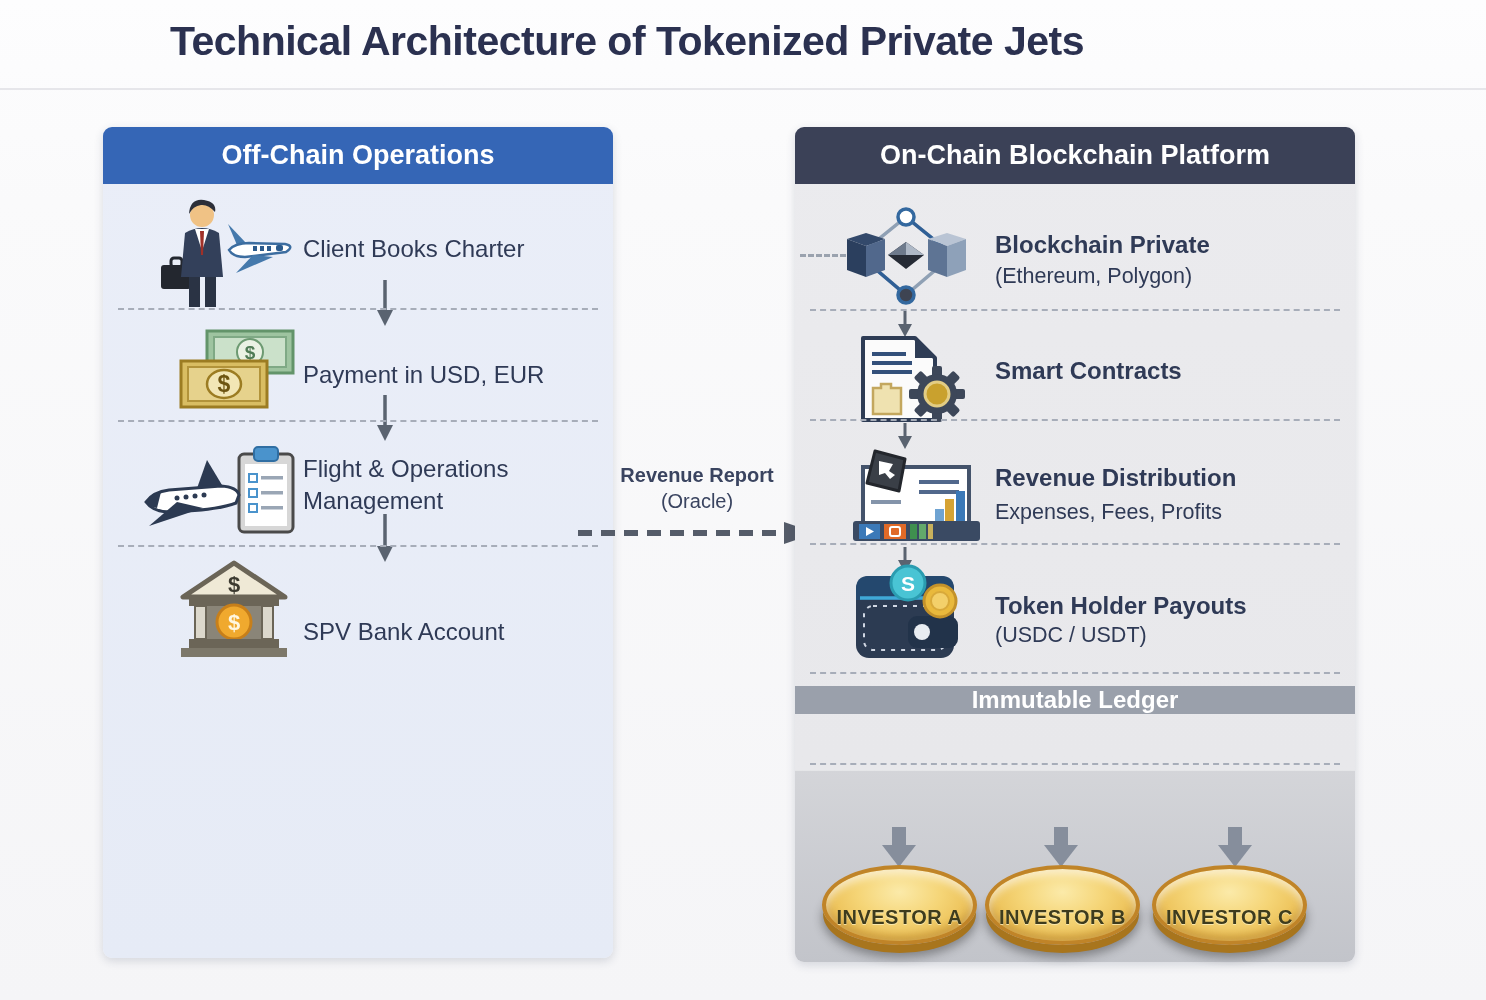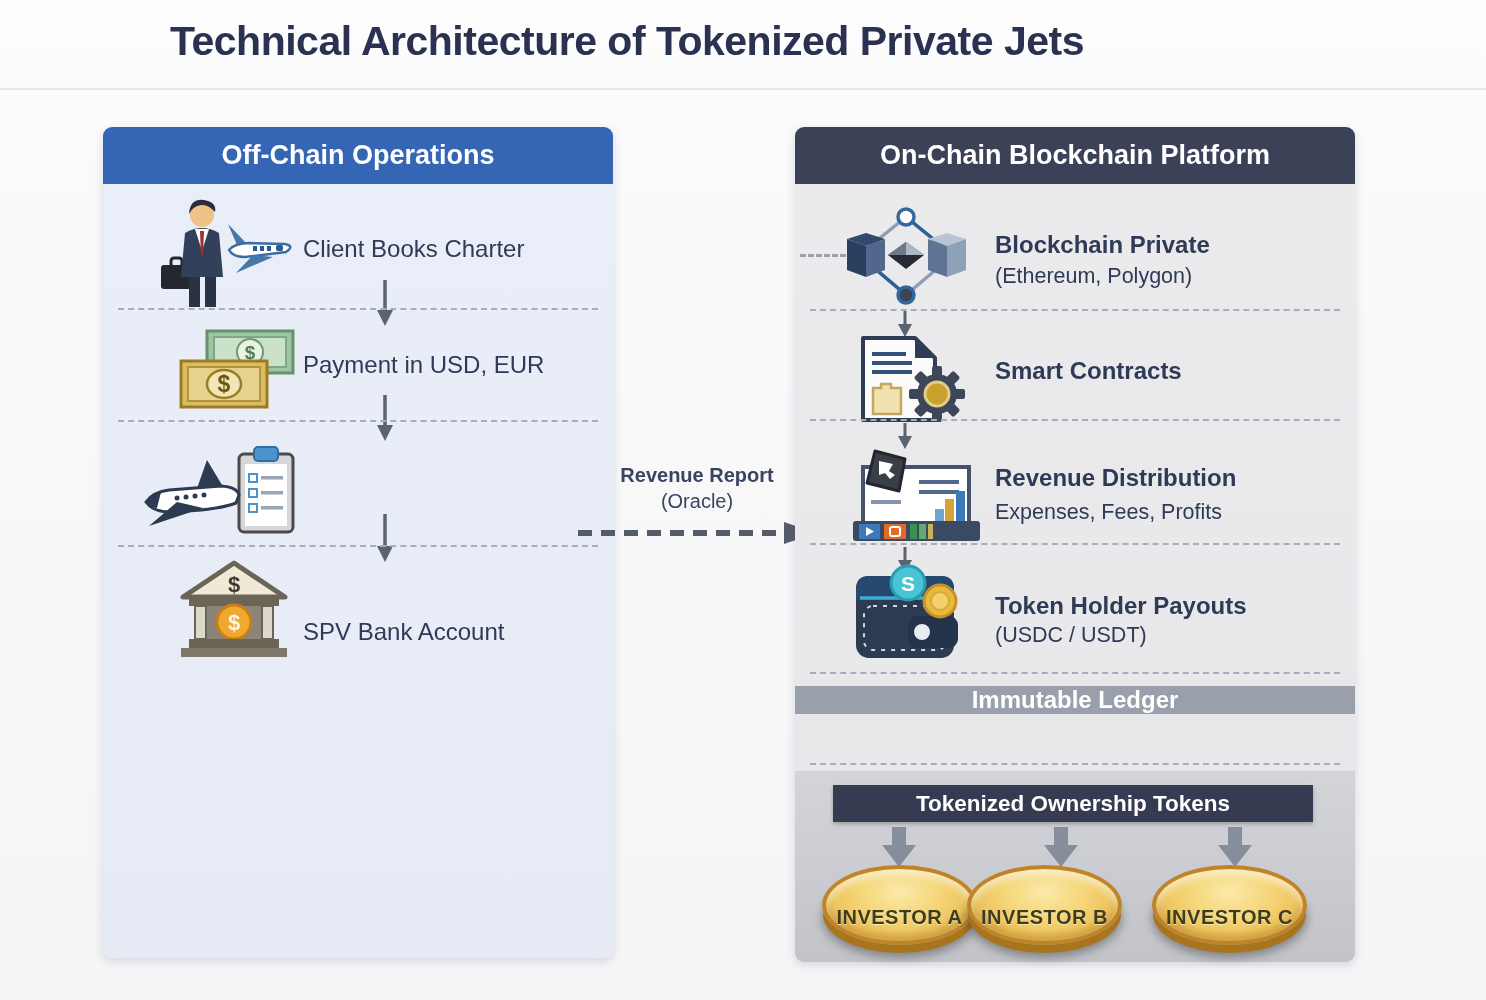--- a/index.html
+++ b/index.html
@@ -62,21 +62,21 @@
   .block-arrow { position:absolute; top:57px; }
   .coin {
     position:absolute; top:95px; width:155px; height:80px; border-radius:50%;
     background:radial-gradient(ellipse at 50% 32%, #fbeaa9 0%, #f5d577 40%, #ecc158 70%, #dfa93e 100%);
     border:4px solid #c08428;
     box-shadow:0 9px 0 -1px #a8751d, 0 13px 10px rgba(30,30,30,.38), inset 0 5px 8px rgba(255,255,255,.65), inset 0 -5px 8px rgba(160,105,20,.45);
     display:flex; align-items:center; justify-content:center;
   }
   .coin span { font-size:20px; font-weight:700; color:#3e3c1d; letter-spacing:.5px;
     text-shadow:0 1px 0 rgba(255,245,200,.7);margin-top:25px; }
-  .coin-a { left:27px; } .coin-b { left:172px; } .coin-c { left:357px; }
+  .coin-a { left:27px; } .coin-b { left:190px; } .coin-c { left:357px; }
   .arrow-a { left:85px; } .arrow-b { left:247px; } .arrow-c { left:421px; }
 
   .stub-dash { position:absolute; left:5px; top:127px; width:46px; border-top:3px dashed #9aa2ae; }
   .icon-box { position:absolute; }
 </style>
 </head>
 <body>
 
 <div class="stage">
 
@@ -123,21 +123,21 @@
         <rect x="32" y="4" width="86" height="42" fill="#9ec4a0" stroke="#63946a" stroke-width="3"></rect>
         <rect x="39" y="10" width="72" height="30" fill="#cbe1ca" stroke="#7fa985" stroke-width="2"></rect>
         <circle cx="75" cy="25" r="13" fill="#eaf2e4" stroke="#6d9a72" stroke-width="2"></circle>
         <text x="75" y="32" font-size="19" font-weight="bold" fill="#507c56" text-anchor="middle" font-family="Liberation Sans, sans-serif">$</text>
         <rect x="6" y="34" width="86" height="46" fill="#d9bd62" stroke="#9c7c22" stroke-width="3"></rect>
         <rect x="13" y="40" width="72" height="34" fill="#e6d28c" stroke="#b2933a" stroke-width="2"></rect>
         <ellipse cx="49" cy="57" rx="17" ry="14" fill="#f2e6b5" stroke="#9c7c22" stroke-width="2.5"></ellipse>
         <text x="49" y="65" font-size="23" font-weight="bold" fill="#6e5512" text-anchor="middle" font-family="Liberation Sans, sans-serif">$</text>
       </svg>
     </div>
-    <div class="item-label" style="top:222px;">Payment in USD, EUR</div>
+    <div class="item-label" style="top:232px;">Payment in USD, EUR</div>
 
     <div class="flow-arrow" style="left:273px; top:268px;">
       <svg width="18" height="46" viewBox="0 0 18 46">
           <line x1="9" y1="0" x2="9" y2="32" stroke="#5a6370" stroke-width="3.5"></line>
           <polygon points="1,30 17,30 9,46" fill="#5a6370"></polygon>
         </svg>
     </div>
     <div class="divider" style="top:293px;"></div>
 
     <div class="icon-box" style="left:38px; top:315px;">
@@ -154,20 +154,21 @@
         <polygon points="66,18 84,48 54,52" fill="#2c3a52"></polygon>
         <path d="M5,60 Q12,50 28,48 L80,44 Q96,45 98,53 L95,61 Q78,68 30,70 Q12,70 5,60 Z" fill="#ffffff" stroke="#2c3a52" stroke-width="3"></path>
         <path d="M5,60 Q10,53 20,50 L16,66 Q8,65 5,60 Z" fill="#2c3a52"></path>
         <polygon points="36,60 8,84 62,66" fill="#2c3a52"></polygon>
         <circle cx="36" cy="56" r="2.5" fill="#2c3a52"></circle>
           <circle cx="45" cy="55" r="2.5" fill="#2c3a52"></circle>
         <circle cx="54" cy="54" r="2.5" fill="#2c3a52"></circle>
           <circle cx="63" cy="53" r="2.5" fill="#2c3a52"></circle>
       </svg>
     </div>
+    <div class="item-label" style="top:326px; width:235px;">Flight &amp; Operations Management</div>
 
     <div class="flow-arrow" style="left:273px; top:387px;">
       <svg width="18" height="48" viewBox="0 0 18 48">
           <line x1="9" y1="0" x2="9" y2="34" stroke="#5a6370" stroke-width="3.5"></line>
           <polygon points="1,32 17,32 9,48" fill="#5a6370"></polygon>
         </svg>
     </div>
     <div class="divider" style="top:418px;"></div>
 
     <div class="icon-box" style="left:70px; top:432px;">
@@ -320,23 +321,20 @@
     <div class="item-label lbl-sub" style="top:494px;">(USDC / USDT)</div>
 
     <div class="divider" style="top:545px;"></div>
 
     <div class="ledger-bar">
       <span>Immutable Ledger</span>
     </div>
     <div class="divider" style="top:636px;"></div>
 
     <div class="tokens-section">
-      <div class="tokens-bar">
-        <span>Tokenized Ownership Tokens</span>
-      </div>
 
       <div class="block-arrow arrow-a">
         <svg width="38" height="40" viewBox="0 0 38 40">
             <rect x="12" y="0" width="14" height="19" fill="#868e9c"></rect>
             <polygon points="2,18 36,18 19,40" fill="#868e9c"></polygon>
           </svg>
       </div>
       <div class="block-arrow arrow-b">
         <svg width="38" height="40" viewBox="0 0 38 40">
             <rect x="12" y="0" width="14" height="19" fill="#868e9c"></rect>

